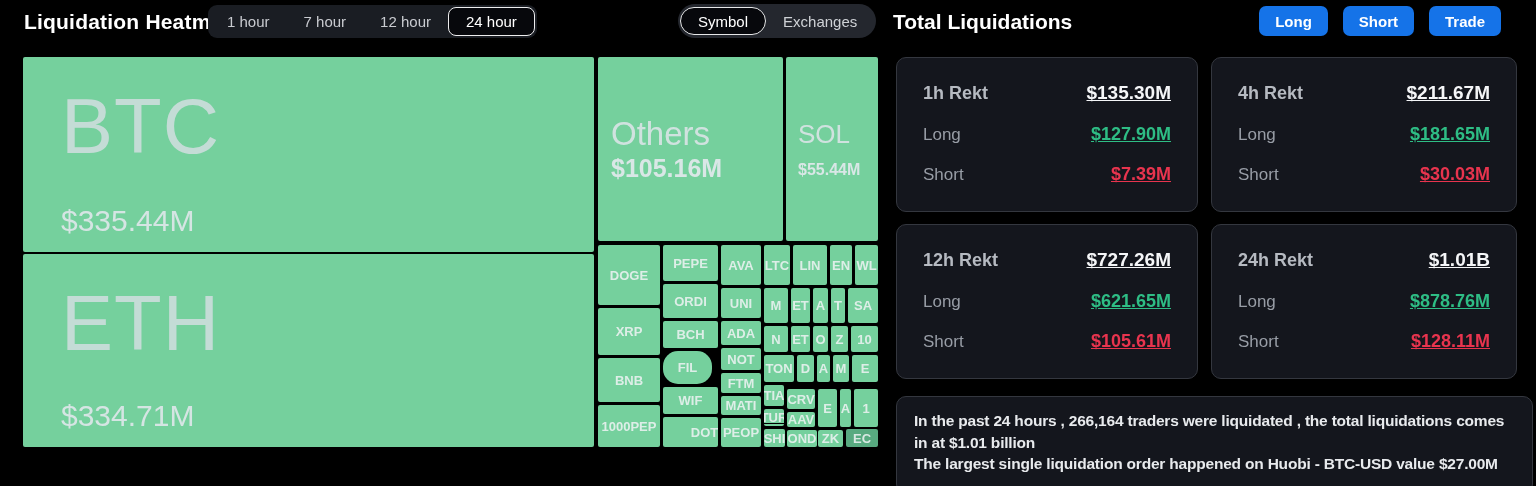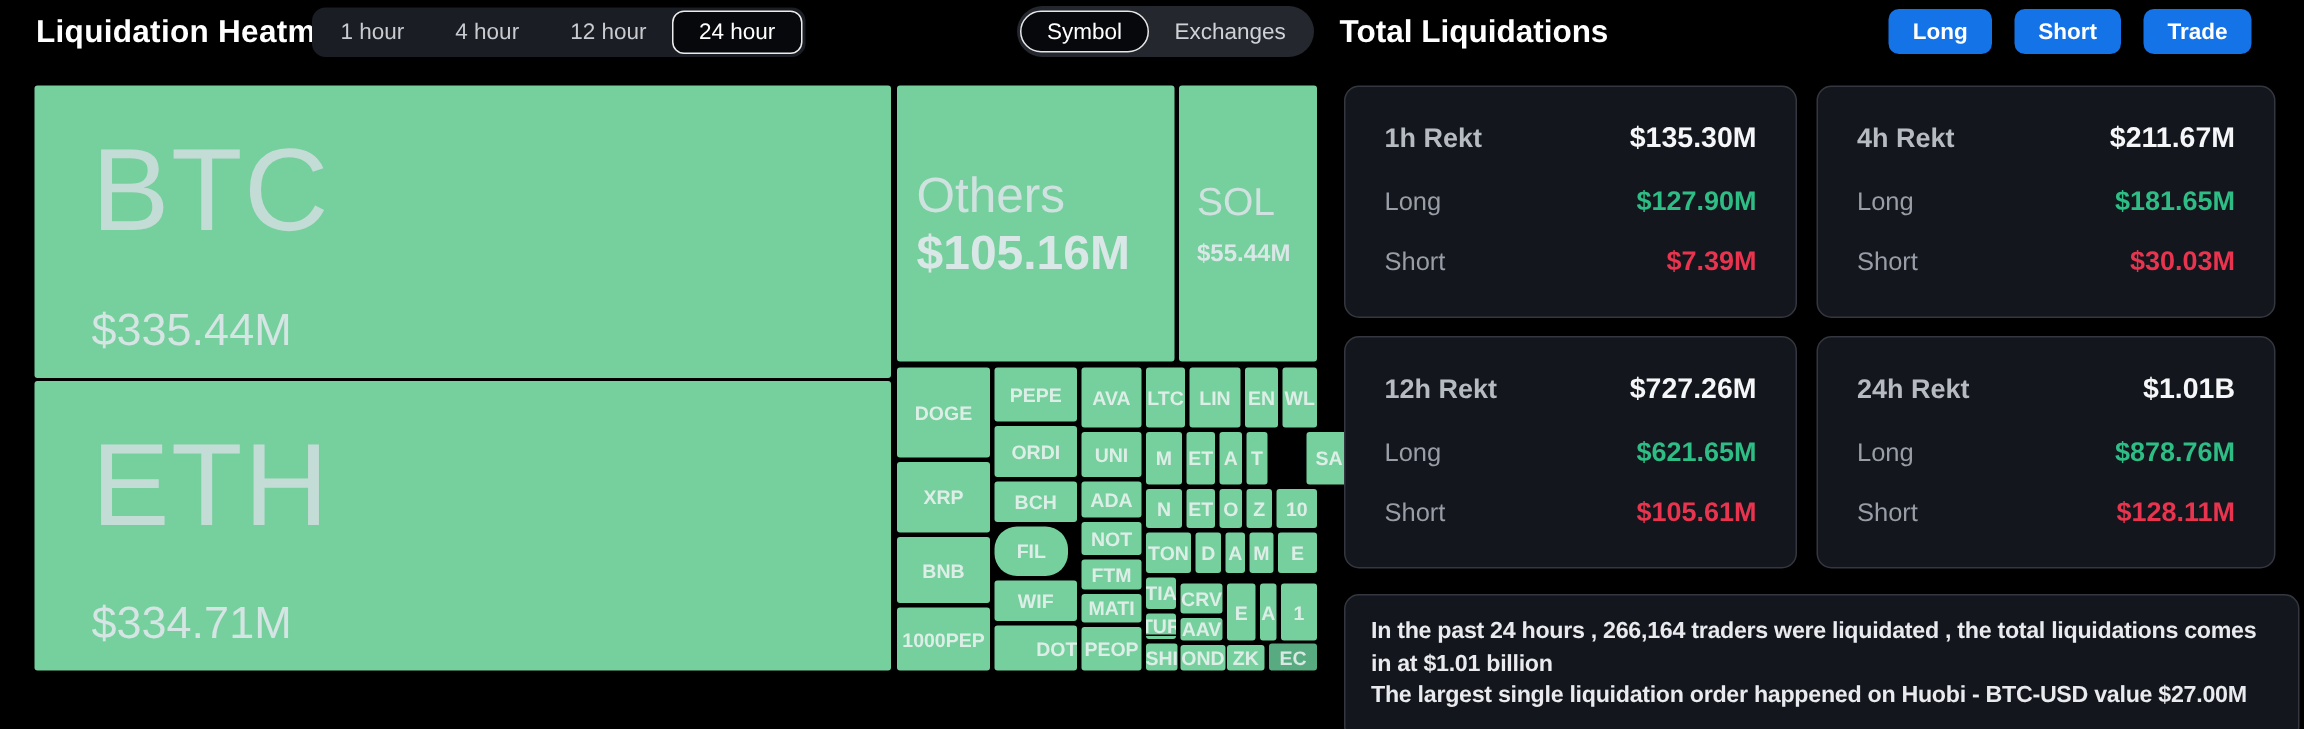--- a/index.html
+++ b/index.html
@@ -28,54 +28,54 @@
   
   .treemap{position:absolute;left:23px;top:57px;width:855px;height:390px;}
   .cell{position:absolute;background:#75d09d;border-radius:2px;overflow:hidden;
       display:flex;box-sizing:border-box;cursor:pointer;}
   .cell.dark{background:#58aa80;}
   .cell.xl{flex-direction:column;justify-content:space-between;padding:30px 38px 14px;}
   .cell.xl .cl{font-size:78px;font-weight:500;line-height:1;color:rgba(216,222,229,.8);letter-spacing:1px;}
   .cell.xl .cv{font-size:30px;font-weight:500;color:rgba(226,231,237,.88);}
   .cell.lg{flex-direction:column;justify-content:center;align-items:flex-start;padding-left:13px;gap:1px;}
   .cell.lg .cl{font-size:33px;font-weight:500;color:rgba(224,229,235,.85);}
-  .cell.lg .cv{font-size:32px;font-weight:600;color:rgba(228,233,238,.9);}
+  .cell.lg .cv{font-size:25px;font-weight:600;color:rgba(228,233,238,.9);}
   .cell.md{flex-direction:column;justify-content:center;align-items:flex-start;padding-left:12px;gap:11px;}
   .cell.md .cl{font-size:26px;font-weight:500;color:rgba(224,229,235,.85);}
   .cell.md .cv{font-size:16px;font-weight:700;color:rgba(228,233,238,.9);}
   .cell.sm{align-items:center;justify-content:center;}
   .cell.sm .cl{font-size:13px;font-weight:700;color:rgba(240,243,245,.85);white-space:nowrap;}
 
   
   .cards{position:absolute;left:896px;top:57px;display:grid;
       grid-template-columns:302px 306px;grid-auto-rows:155px;gap:12px 13px;}
   .card{background:#14161d;border:1px solid #34373f;border-radius:10px;box-sizing:border-box;
       padding:24px 26px 26px;display:flex;flex-direction:column;justify-content:space-between;}
   .crow{display:flex;justify-content:space-between;align-items:baseline;gap:20px;}
   .crow .lab{color:#989da6;font-size:17px;}
   .crow.trow .lab{color:#b6bac1;font-size:18px;font-weight:700;}
-  .crow .val{font-size:18px;font-weight:700;}
+  .crow .val{font-size:18px;font-weight:700;text-decoration:underline;}
   .crow.trow .val{color:#f5f6f8;font-size:19px;}
   .crow.lrow .val{color:#2ebd85;}
   .crow.srow .val{color:#e8344e;}
 
   .info{position:absolute;left:896px;top:396px;width:637px;height:98px;box-sizing:border-box;
       background:#14161d;border:1px solid #34373f;border-radius:10px;padding:13px 17px;}
   .info p{margin:0;color:#e8eaed;font-size:15.5px;font-weight:700;line-height:1.4;letter-spacing:-.2px;}
 </style>
 </head>
 <body>
 
 <div id="app">
 
   <div class="page-title">Liquidation Heatmap</div>
 
   <div class="tab-group">
       <button class="tab">1 hour</button>
-      <button class="tab">4 hour</button>
+      <button class="tab">7 hour</button>
       <button class="tab">12 hour</button>
       <button class="tab active">24 hour</button>
     </div>
 
   <div class="toggle-group">
       <button class="chip active">Symbol</button>
       <button class="chip">Exchanges</button>
     </div>
 
   <div class="panel-title">Total Liquidations</div>
@@ -171,21 +171,21 @@
       </div>
       <div class="cell sm" style="left: 768px; top: 231px; width: 19px; height: 35px;">
         <div class="cl">ET</div>
       </div>
       <div class="cell sm" style="left: 790px; top: 231px; width: 15px; height: 35px;">
         <div class="cl">A</div>
       </div>
       <div class="cell sm" style="left: 808px; top: 231px; width: 14px; height: 35px;">
         <div class="cl">T</div>
       </div>
-      <div class="cell sm" style="left: 848px; top: 231px; width: 30px; height: 35px;">
+      <div class="cell sm" style="left: 825px; top: 231px; width: 30px; height: 35px;">
         <div class="cl">SA</div>
       </div>
       <div class="cell sm" style="left: 741px; top: 269px; width: 24px; height: 26px;">
         <div class="cl">N</div>
       </div>
       <div class="cell sm" style="left: 768px; top: 269px; width: 19px; height: 26px;">
         <div class="cl">ET</div>
       </div>
       <div class="cell sm" style="left: 790px; top: 269px; width: 15px; height: 26px;">
         <div class="cl">O</div>

